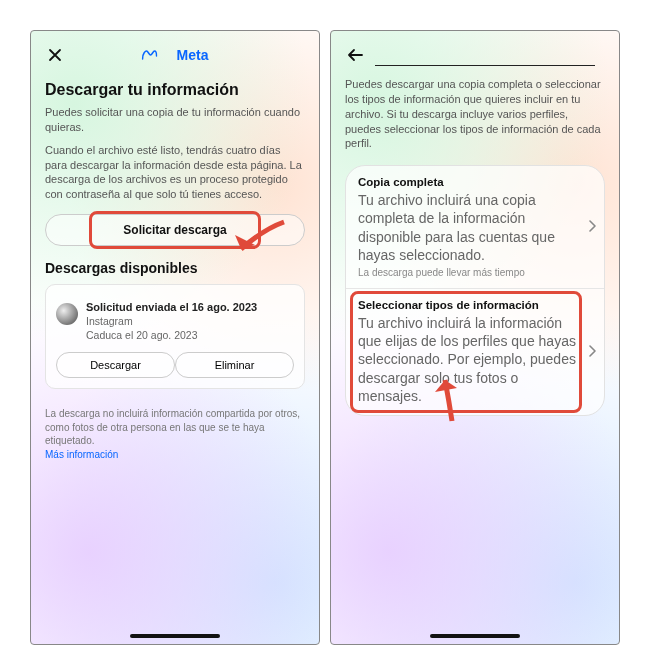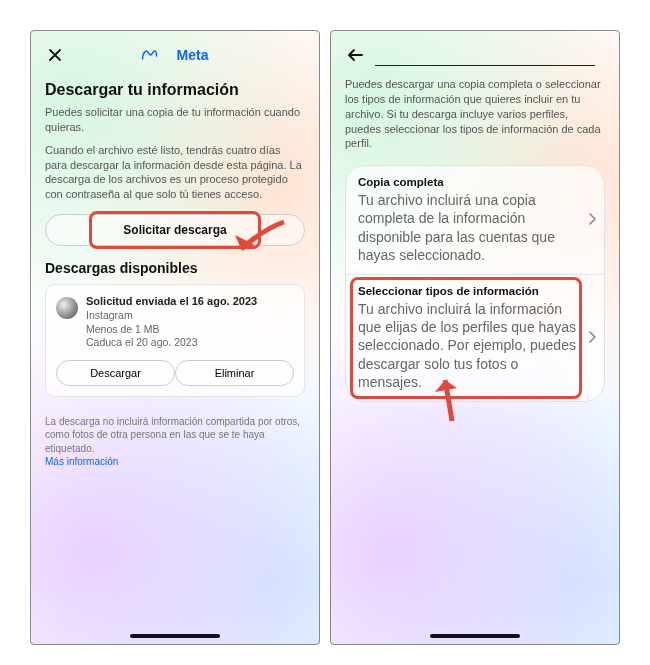--- a/index.html
+++ b/index.html
@@ -89,21 +89,21 @@
   h2.section {
     font-size: 14px;
     font-weight: 700;
     color: #111;
     margin: 14px 0 8px 0;
   }
   .card {
     background: rgba(255,255,255,0.75);
     border: 1px solid #e4e4e4;
     border-radius: 10px;
-    padding: 10px 10px 10px 10px;
+    padding: 16px 10px 10px 10px;
   }
   .dl-row {
     display: flex;
     gap: 8px;
   }
   .avatar {
     width: 22px; height: 22px; border-radius: 50%;
     background: radial-gradient(circle at 35% 35%, #eee 0%, #888 60%, #444 100%);
     flex-shrink: 0;
     margin-top: 2px;
@@ -189,21 +189,20 @@
   </div>
 
   <h2 class="section">Descargas disponibles</h2>
 
   <div class="card">
     <div class="dl-row">
       <div class="avatar"></div>
       <div class="dl-info">
         <div class="dl-title">Solicitud enviada el 16 ago. 2023</div>
         <div class="dl-sub">Instagram</div>
-        <div class="dl-sub">Menos de 1 MB</div>
         <div class="dl-sub">Caduca el 20 ago. 2023</div>
       </div>
     </div>
     <div class="btn-row">
       <div class="btn-small">Descargar</div>
       <div class="btn-small">Eliminar</div>
     </div>
   </div>
 
   <div class="footnote">
@@ -229,20 +228,21 @@
     </div>
     <div class="topline"></div>
   </div>
 
   <p class="body">Puedes descargar una copia completa o seleccionar los tipos de información que quieres incluir en tu archivo. Si tu descarga incluye varios perfiles, puedes seleccionar los tipos de información de cada perfil.</p>
 
   <div class="opt-list">
     <div class="opt">
       <div class="opt-title">Copia completa</div>
       <div class="opt-desc">Tu archivo incluirá una copia completa de la información disponible para las cuentas que hayas seleccionado.</div>
+      <div class="opt-note">La descarga puede llevar más tiempo</div>
       <div class="chev">
         <svg width="8" height="12" viewBox="0 0 8 12">
             <path d="M2 1 L7 6 L2 11" fill="none" stroke="#888" stroke-width="1.6" stroke-linecap="round" stroke-linejoin="round"></path>
           </svg>
       </div>
     </div>
     <div class="opt" style="position:relative;">
       <div class="opt-title">Seleccionar tipos de información</div>
       <div class="opt-desc">Tu archivo incluirá la información que elijas de los perfiles que hayas seleccionado. Por ejemplo, puedes descargar solo tus fotos o mensajes.</div>
       <div class="chev">

